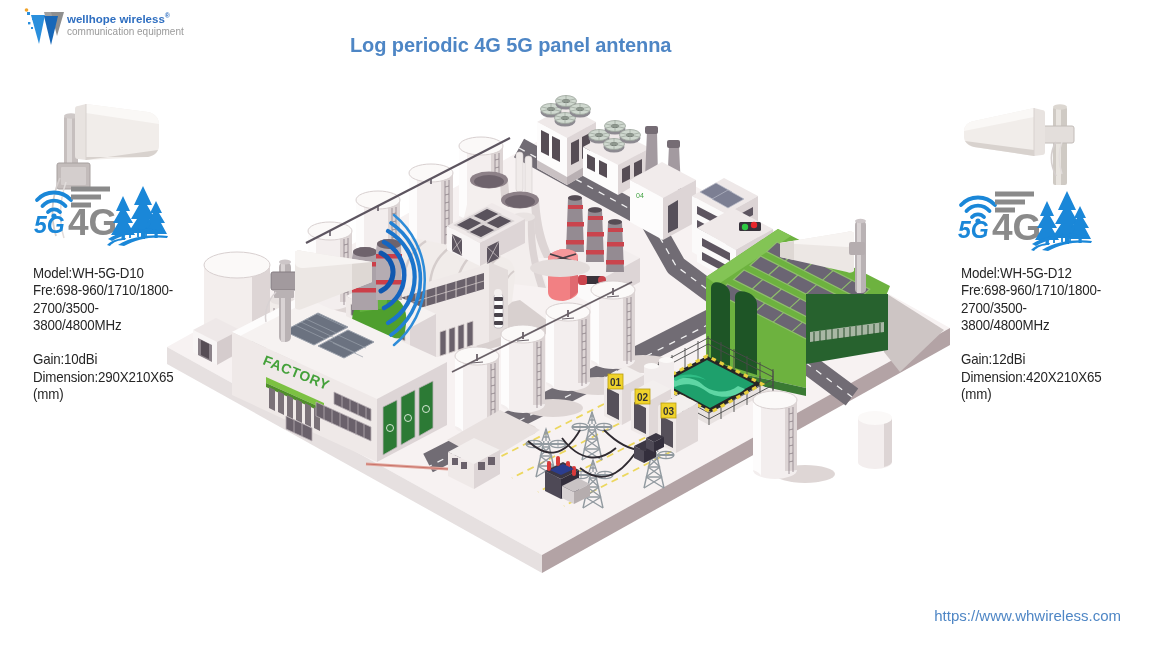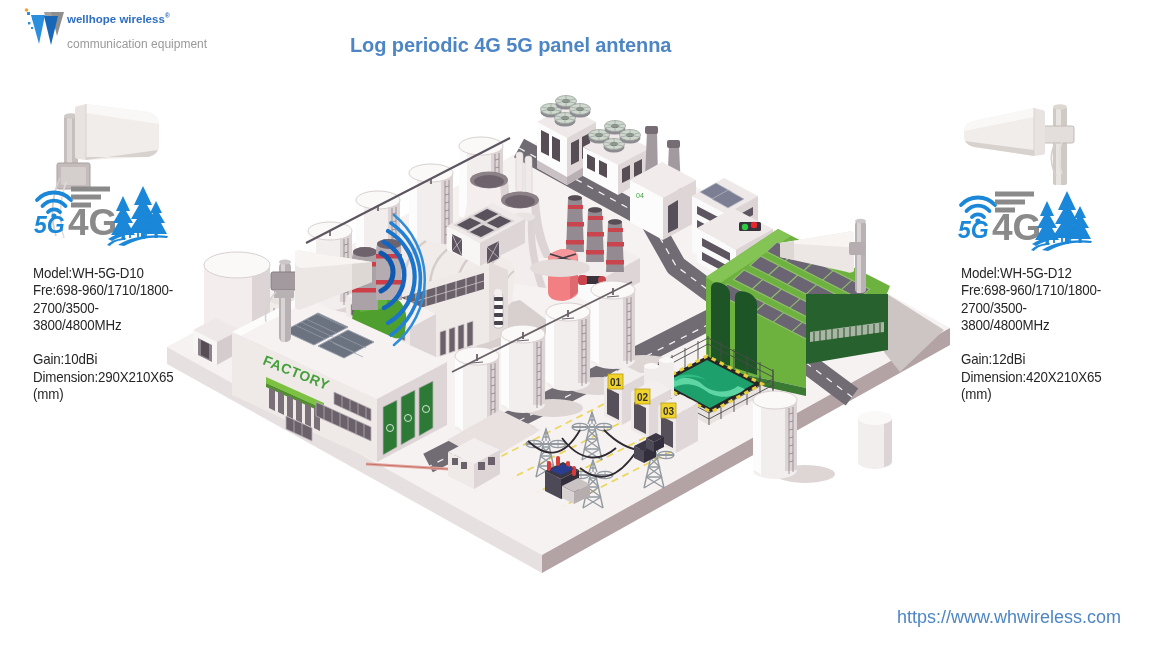--- a/index.html
+++ b/index.html
@@ -1,27 +1,27 @@
 <!DOCTYPE html>
 <html><head>
 <meta charset="utf-8">
 <style>
   html,body{margin:0;padding:0;}
   body{width:1152px;height:648px;position:relative;background:#ffffff;overflow:hidden;
        font-family:"Liberation Sans", sans-serif;}
   .abs{position:absolute;}
   #title{left:350px;top:34px;font-size:20px;color:#4e86c5;letter-spacing:-0.1px;font-weight:bold;}
-  #url{right:31px;top:607px;font-size:18px;color:#4e86c5;}
+  #url{right:31px;top:607px;font-size:15px;color:#4e86c5;}
   .spec{font-size:15px;line-height:17.3px;color:#262626;letter-spacing:-0.2px;white-space:pre-line;transform:scaleX(0.89);transform-origin:left top;}
   #specL{left:33px;top:264px;width:170px;}
   #specR{left:961px;top:264px;width:170px;}
   #logotext{left:67px;top:12px;}
   #logotext .l1{font-size:11.5px;color:#2f6fc1;font-weight:bold;letter-spacing:0px;}
   #logotext .l1 sup{font-size:7px;}
-  #logotext .l2{font-size:12px;color:#9a9a9a;margin-top:12px;}
+  #logotext .l2{font-size:10px;color:#9a9a9a;margin-top:1px;}
 </style>
 </head>
 <body>
 <svg class="abs" style="left:0;top:0" width="1152" height="648" viewBox="0 0 1152 648">
 
   <g id="platform">
     <polygon points="167,347 576,120 950,328 542,555" fill="#f7f2f2"></polygon>
     <polygon points="167,347 542,555 542,573 167,364" fill="#e6e0e0"></polygon>
     <polygon points="542,555 950,328 950,345 542,573" fill="#b3a3a5"></polygon>
   </g>

